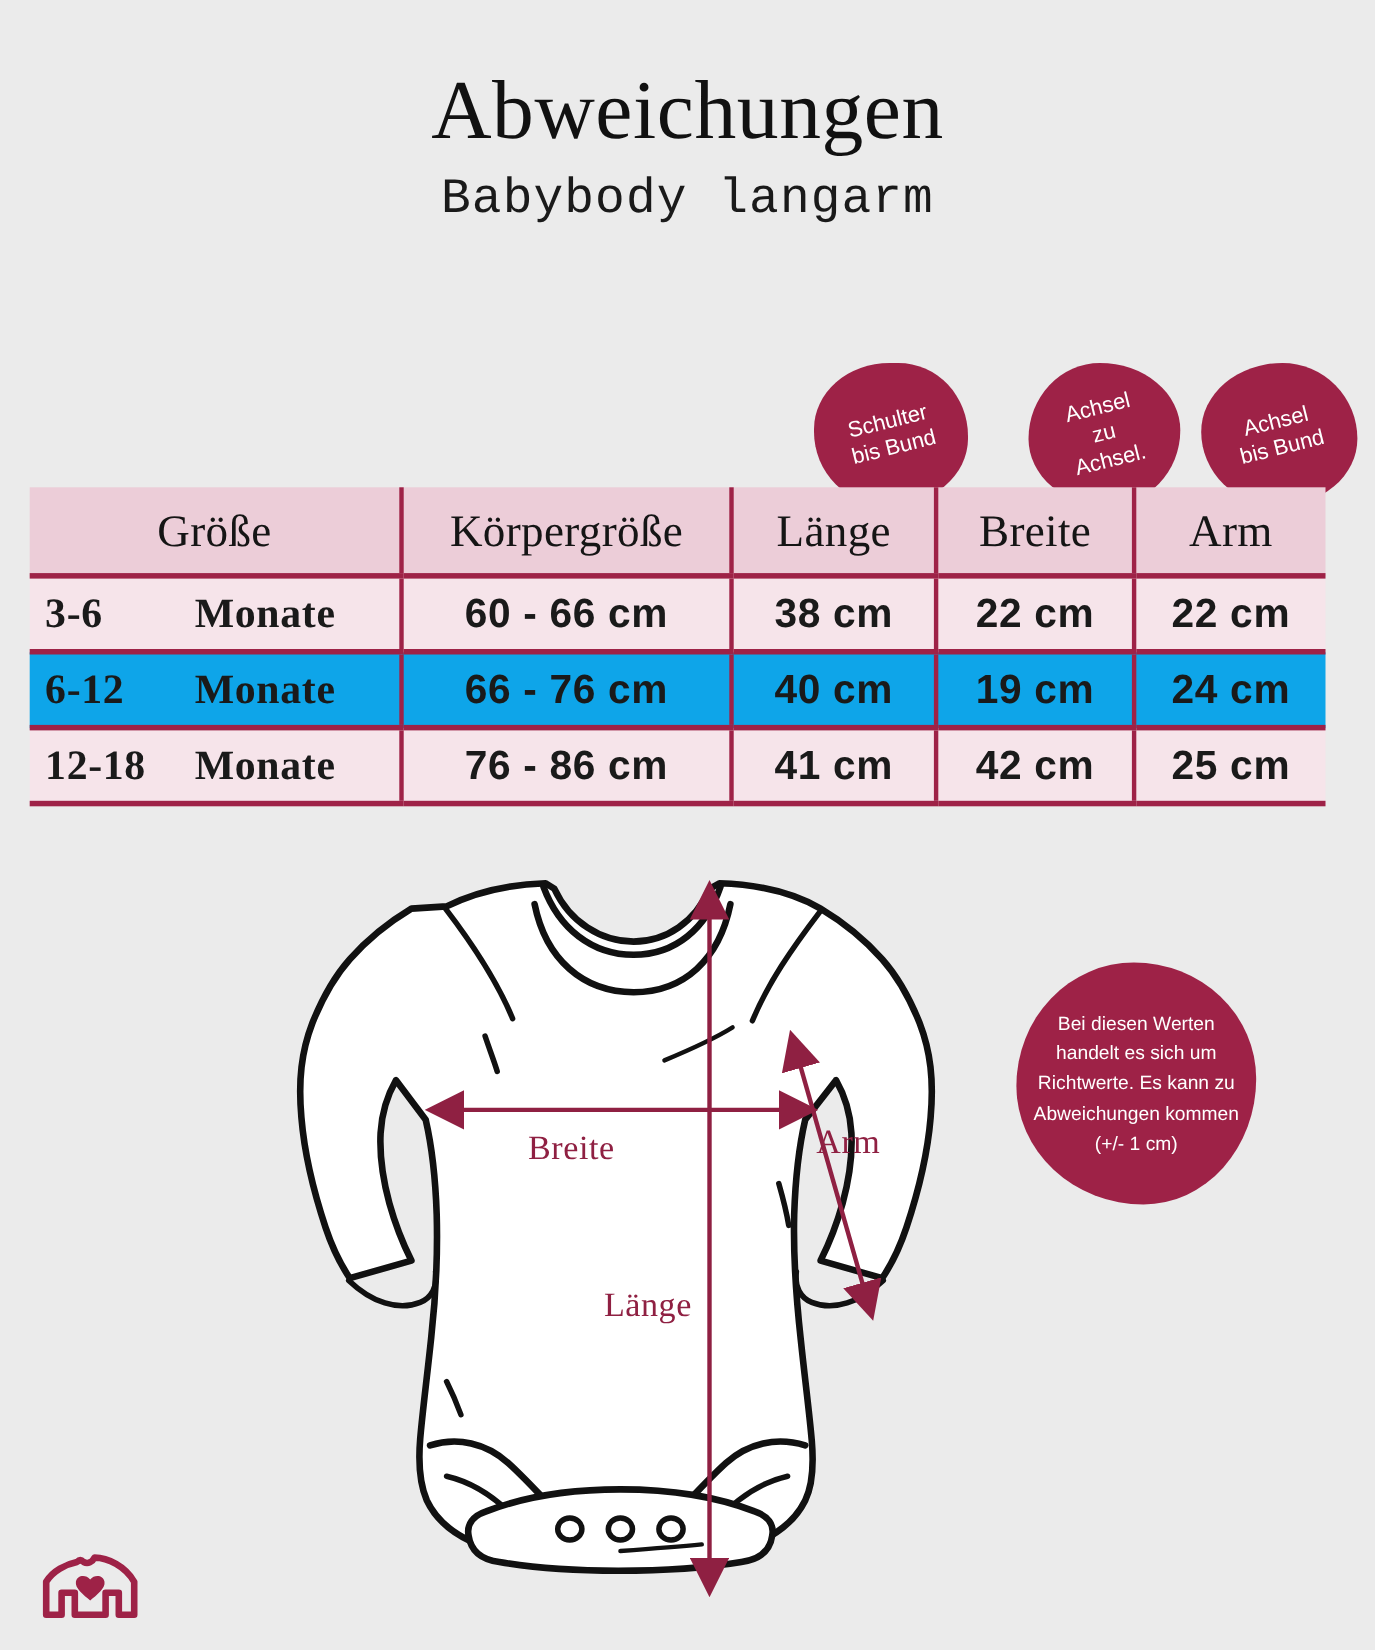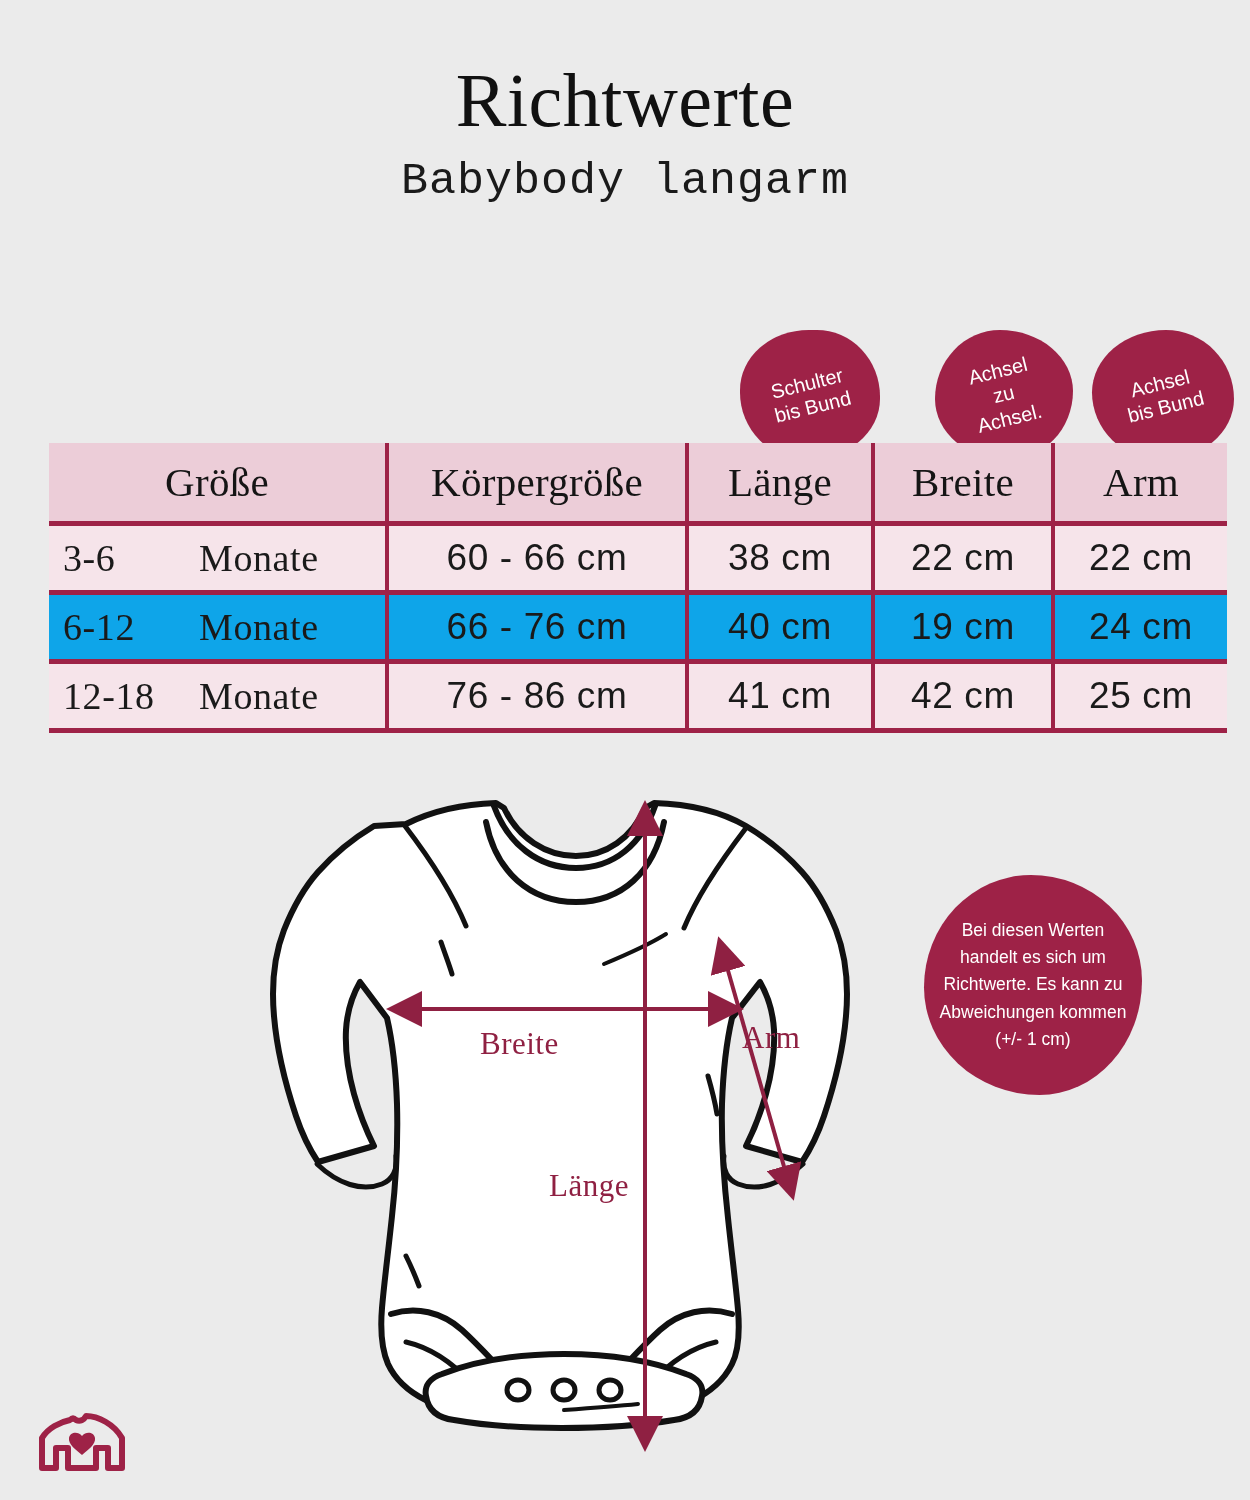--- a/index.html
+++ b/index.html
@@ -86,21 +86,21 @@
   }
   #badge-disclaimer .blob-text {
     transform: none;
     line-height: 1.55;
     padding: 0 14px;
   }
 
   
   #size-table {
     position: absolute;
-    left: 49px;
+    left: 27px;
     top: 443px;
     width: 1178px;
     border-collapse: collapse;
     table-layout: fixed;
   }
   #size-table col.c-size      { width: 338px; }
   #size-table col.c-body      { width: 300px; }
   #size-table col.c-length    { width: 186px; }
   #size-table col.c-width     { width: 180px; }
   #size-table col.c-arm       { width: 174px; }
@@ -120,21 +120,21 @@
     height: 78px;
     font-family: "Liberation Serif", serif;
     font-weight: 400;
     font-size: 41px;
     color: #151515;
     letter-spacing: 0.3px;
   }
   #size-table tbody td {
     height: 64px;
     font-family: "Liberation Sans", sans-serif;
-    font-weight: 400;
+    font-weight: 700;
     font-size: 37px;
     color: #1a1a1a;
     letter-spacing: 0.6px;
   }
   #size-table tbody tr.row-odd td  { background: #f6e4ea; }
   #size-table tbody tr.row-even td { background: #0ea5e9; }
 
   td.size-cell {
     font-family: "Liberation Serif", serif !important;
     font-size: 38px !important;
@@ -178,21 +178,21 @@
     left: 34px;
     top: 1408px;
     width: 96px;
     height: 66px;
   }
 </style>
 </head>
 <body>
 
 <div id="header">
-  <div id="title">Richtwerte</div>
+  <div id="title">Abweichungen</div>
   <div id="subtitle">Babybody langarm</div>
 </div>
 
 <div class="blob" id="badge-schulter-bund">
   <span class="blob-text">Schulter
 bis Bund</span>
 </div>
 <div class="blob" id="badge-achsel-achsel">
   <span class="blob-text">Achsel
 zu

